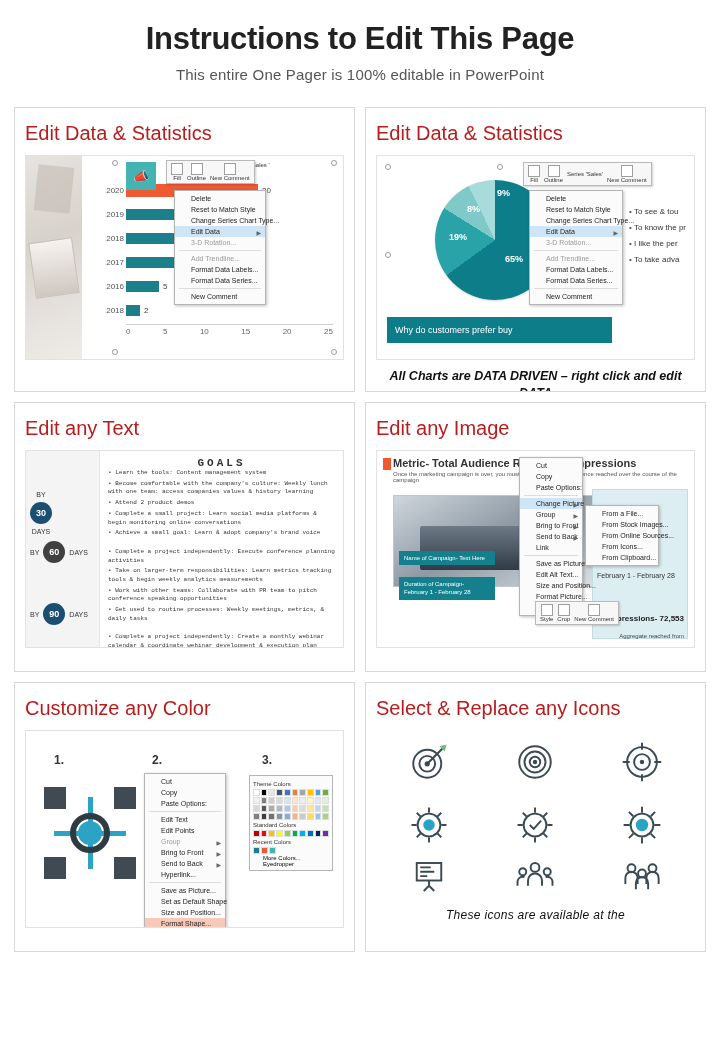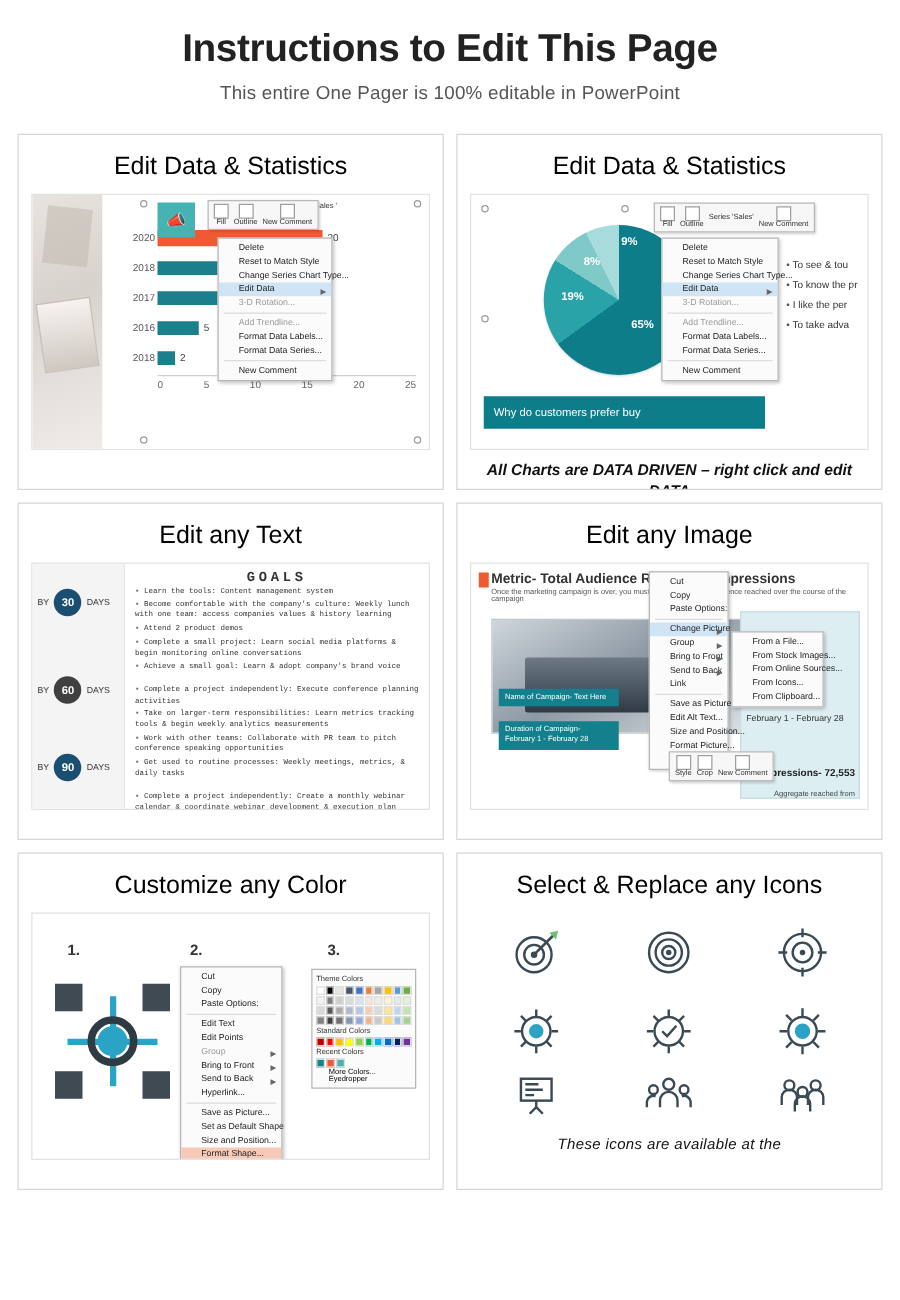--- a/index.html
+++ b/index.html
@@ -41,23 +41,22 @@
     padding: 0 6px;
   }
   .card {
     border: 1px solid #d6d6d6;
     background: #ffffff;
     position: relative;
     padding: 8px 10px 10px 10px;
     overflow: hidden;
   }
   .card-title {
-    text-align: center;
     font-size: 20px;
-    color: #000000;
+    color: #b91c1c;
     margin: 6px 0 10px 0;
     font-weight: normal;
   }
   .shot {
     position: relative;
     width: 100%;
     background: #ffffff;
     border: 1px solid #e2e2e2;
     overflow: hidden;
   }
@@ -211,20 +210,25 @@
           <div class="handle" style="left:30px; top:4px;"></div>
           <div class="handle" style="right:6px; top:4px;"></div>
           <div class="handle" style="left:30px; bottom:4px;"></div>
           <div class="handle" style="right:6px; bottom:4px;"></div>
 
           <div class="barchart">
             <div class="bar-row">
               <span class="bar-label">2020</span>
               <span class="bar highlight" style="width:132px"></span>
               <span class="bar-val">20</span>
+            </div>
+            <div class="bar-row">
+              <span class="bar-label">2019</span>
+              <span class="bar" style="width:99px"></span>
+              <span class="bar-val">15</span>
             </div>
             <div class="bar-row">
               <span class="bar-label">2018</span>
               <span class="bar" style="width:92px"></span>
               <span class="bar-val">14</span>
             </div>
             <div class="bar-row">
               <span class="bar-label">2017</span>
               <span class="bar" style="width:59px"></span>
               <span class="bar-val">9</span>
@@ -340,21 +344,21 @@
           <div>To take adva</div>
         </div>
       </div>
       <div class="caption-bold">All Charts are DATA DRIVEN – right click and edit DATA</div>
     </div>
 
     <div class="card">
       <div class="card-title">Edit any Text</div>
       <div class="shot shot3">
         <div class="timeline-col">
-          <div class="tl-item" style="top:20px;">
+          <div class="tl-item" style="top:40px;flex-direction:column;">
             <span>BY</span>
             <span class="tl-circle" style="background:#1a4f72">30</span>
             <span>DAYS</span>
           </div>
           <div class="tl-item" style="top:90px;">
             <span>BY</span>
             <span class="tl-circle" style="background:#404040">60</span>
             <span>DAYS</span>
           </div>
           <div class="tl-item" style="top:152px;">

